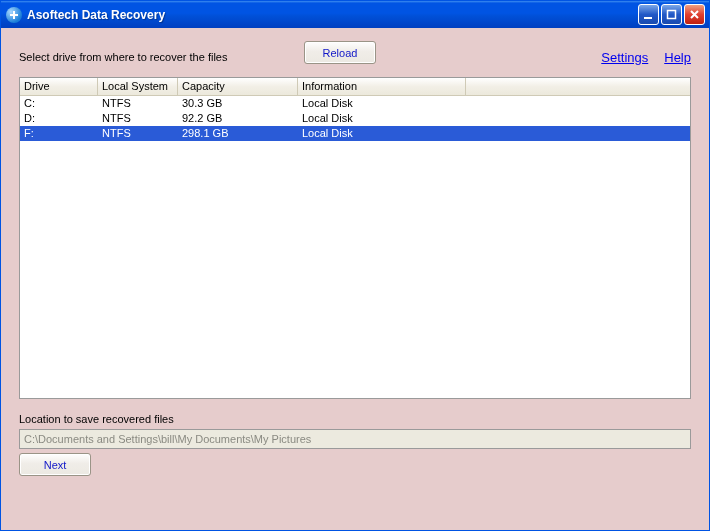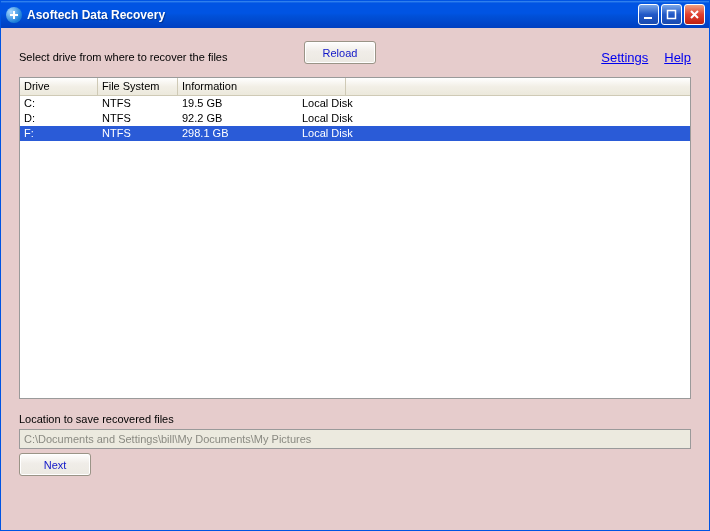--- a/index.html
+++ b/index.html
@@ -223,29 +223,30 @@
         <span class="lnk">Help</span>
       </div>
     </div>
     <div class="reload-wrap">
       <button class="btn">Reload</button>
     </div>
 
     <div class="grid-wrap">
       <div class="grid-header">
         <div class="col c-drive">Drive</div>
-        <div class="col c-fs">File System</div>
+        <div class="col c-fs">Local System</div>
+        <div class="col c-cap">Capacity</div>
         <div class="col c-info">Information</div>
         <div class="col c-rest"></div>
       </div>
       <div class="grid-body" id="grid-body">
           <div class="row">
             <div class="cell cd">C:</div>
             <div class="cell cf">NTFS</div>
-            <div class="cell cc">19.5 GB</div>
+            <div class="cell cc">30.3 GB</div>
             <div class="cell ci">Local Disk</div>
           </div>
           <div class="row">
             <div class="cell cd">D:</div>
             <div class="cell cf">NTFS</div>
             <div class="cell cc">92.2 GB</div>
             <div class="cell ci">Local Disk</div>
           </div>
           <div class="row selected">
             <div class="cell cd">F:</div>

